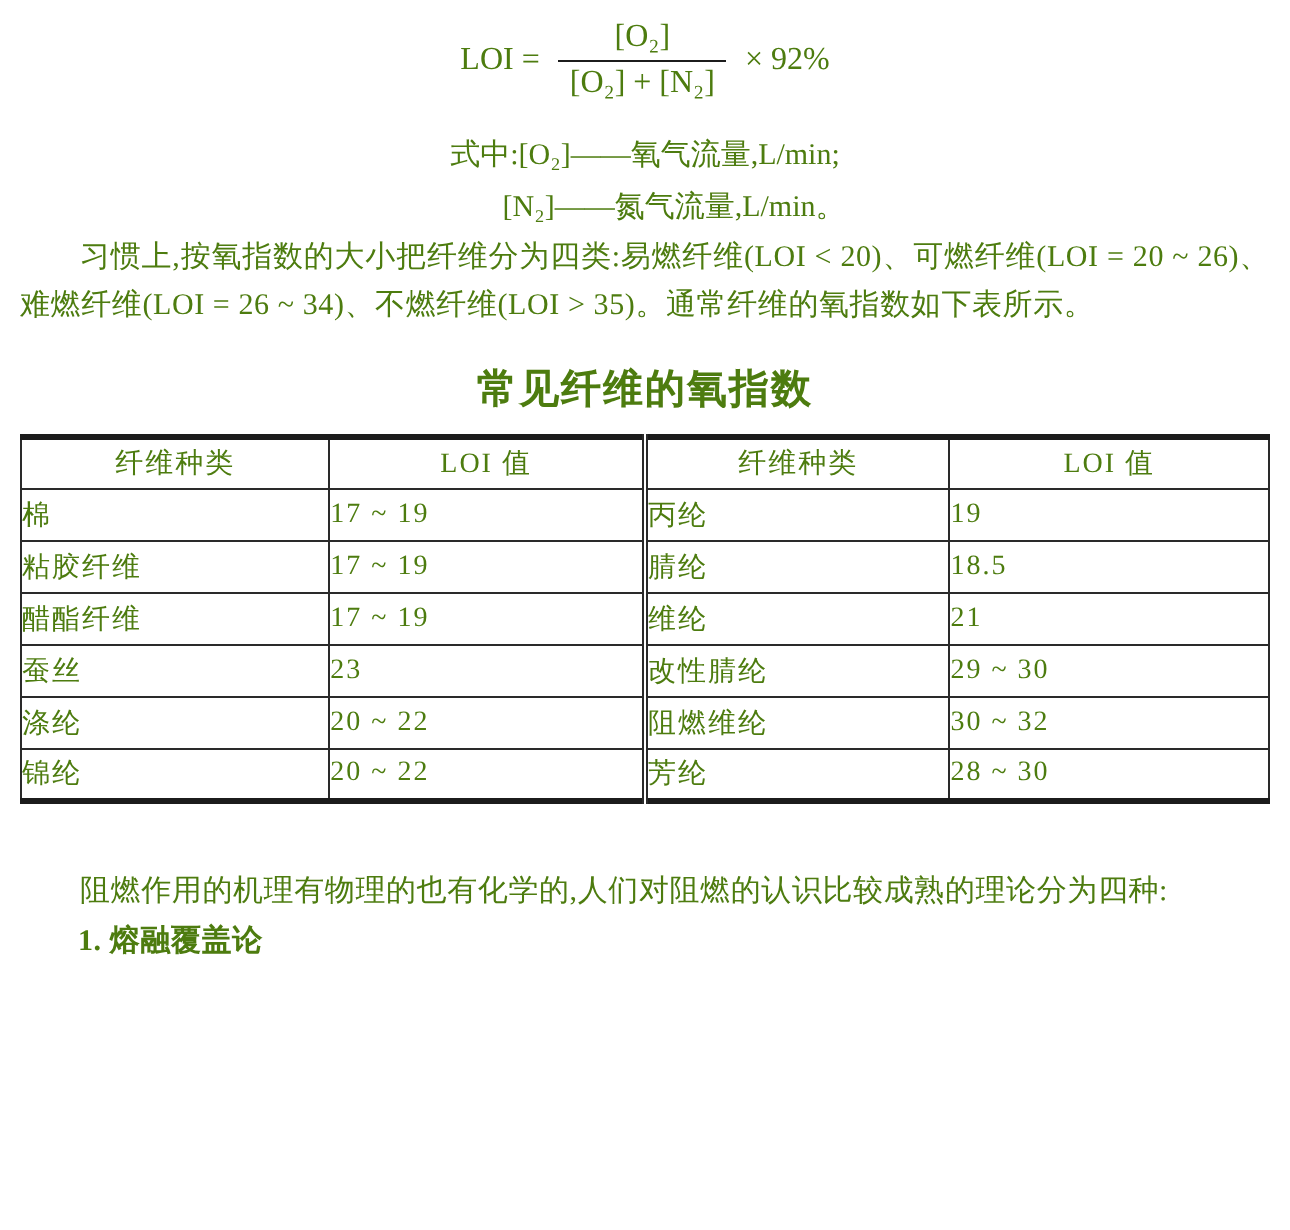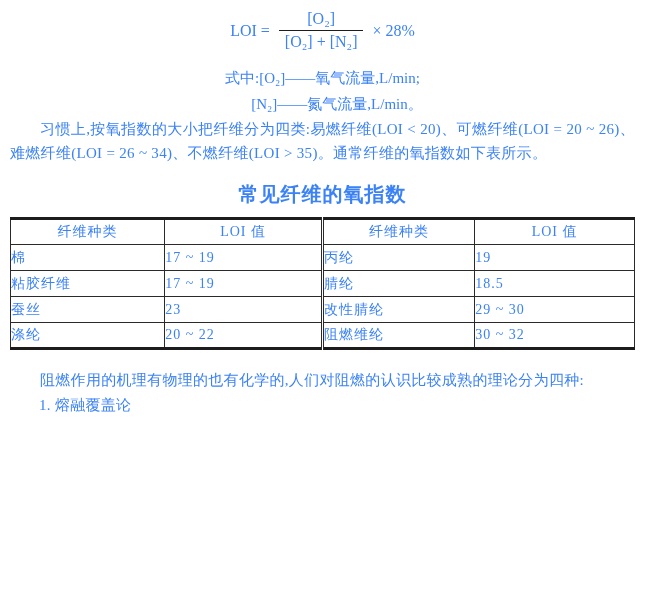--- a/index.html
+++ b/index.html
@@ -2,21 +2,21 @@
 <html><head>
 <meta charset="utf-8">
 <style>
   * { margin: 0; padding: 0; box-sizing: border-box; }
   html, body { background: #ffffff; }
   .page {
     position: relative;
     width: 645px;
     height: 615px;
     background: #ffffff;
-    color: #3b82f6;
+    color: #4d7c0f;
     font-family: "Liberation Serif", "DejaVu Serif", serif;
     font-size: 15px;
     padding: 6px 10px 0 10px;
     overflow: hidden;
   }
   
   .formula {
     text-align: center;
     margin: 4px 0 14px 0;
     font-size: 16px;
@@ -71,40 +71,40 @@
   table.fiber-table td, table.fiber-table th {
     border: 1px solid #2a2a2a;
     height: 26px;
     font-weight: normal;
     letter-spacing: 1px;
   }
   table.fiber-table td.mid-split, table.fiber-table th.mid-split {
     border-left: 3px double #2a2a2a;
   }
   
-  .bottom-block { margin-top: 18px; }
+  .bottom-block { margin-top: 32px; }
   .sub-heading {
-    font-weight: normal;
+    font-weight: bold;
     line-height: 26px;
     padding-left: 29px;
     letter-spacing: 0.3px;
   }
 </style>
 </head>
 <body>
 
 <div class="page">
 
   <div class="formula">
     <span>LOI =</span>
     <span class="frac">
       <span class="num">[O₂]</span>
       <span class="den">[O₂] + [N₂]</span>
     </span>
-    <span>× 28%</span>
+    <span>× 92%</span>
   </div>
 
   <div class="definition-line">式中:[O₂]——氧气流量,L/min;</div>
   <div class="definition-line indented">[N₂]——氮气流量,L/min。</div>
 
   <p class="para">习惯上,按氧指数的大小把纤维分为四类:易燃纤维(LOI &lt; 20)、可燃纤维(LOI = 20 ~ 26)、难燃纤维(LOI = 26 ~ 34)、不燃纤维(LOI &gt; 35)。通常纤维的氧指数如下表所示。</p>
 
   <div class="table-title">常见纤维的氧指数</div>
 
   <table class="fiber-table">
@@ -130,30 +130,42 @@
         <td class="mid-split">丙纶</td>
         <td>19</td>
       </tr>
         <tr>
         <td>粘胶纤维</td>
         <td>17 ~ 19</td>
         <td class="mid-split">腈纶</td>
         <td>18.5</td>
       </tr>
         <tr>
+        <td>醋酯纤维</td>
+        <td>17 ~ 19</td>
+        <td class="mid-split">维纶</td>
+        <td>21</td>
+      </tr>
+        <tr>
         <td>蚕丝</td>
         <td>23</td>
         <td class="mid-split">改性腈纶</td>
         <td>29 ~ 30</td>
       </tr>
         <tr>
         <td>涤纶</td>
         <td>20 ~ 22</td>
         <td class="mid-split">阻燃维纶</td>
         <td>30 ~ 32</td>
+      </tr>
+        <tr>
+        <td>锦纶</td>
+        <td>20 ~ 22</td>
+        <td class="mid-split">芳纶</td>
+        <td>28 ~ 30</td>
       </tr>
       </tbody>
   </table>
 
   <div class="bottom-block">
     <p class="para">阻燃作用的机理有物理的也有化学的,人们对阻燃的认识比较成熟的理论分为四种:</p>
     <div class="sub-heading">1. 熔融覆盖论</div>
   </div>
 
 </div>

